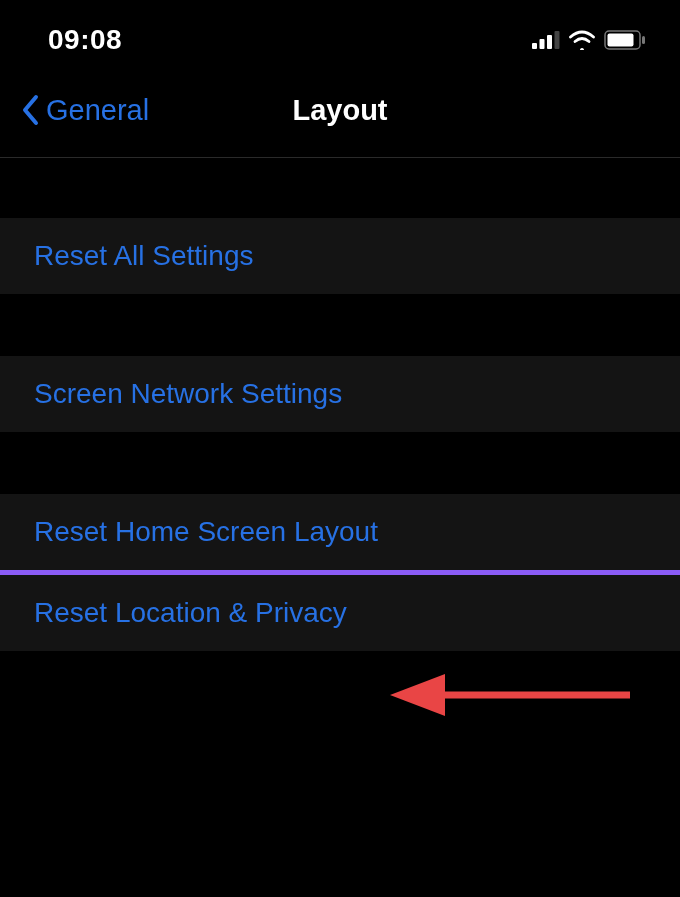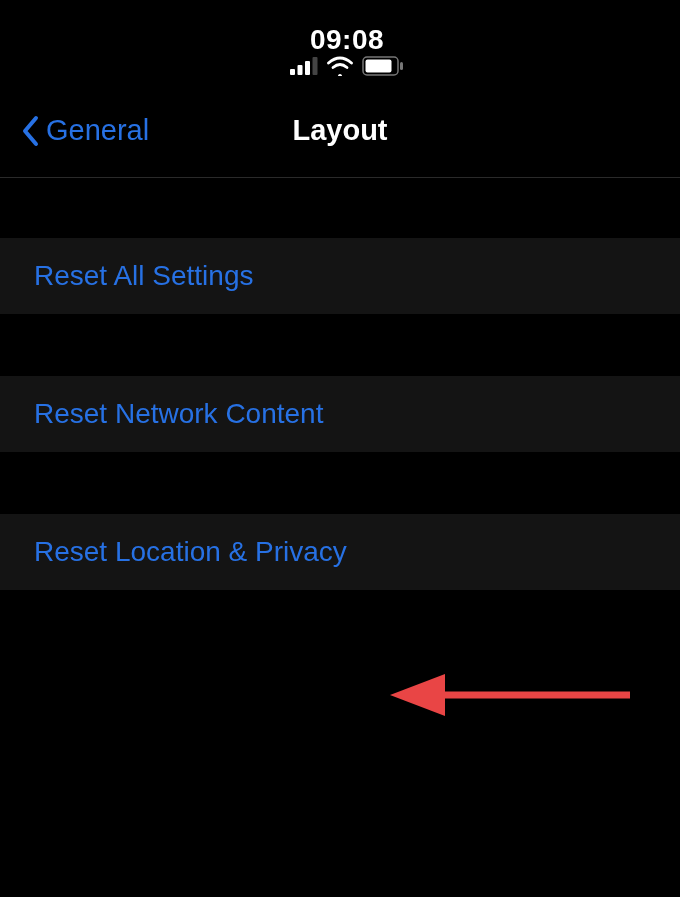--- a/index.html
+++ b/index.html
@@ -14,41 +14,40 @@
       font-family: -apple-system, BlinkMacSystemFont, 'Segoe UI', 'Helvetica Neue', sans-serif;
       overflow: hidden;
       position: relative;
     }
     .status-bar {
       display: flex;
       justify-content: space-between;
       align-items: center;
       padding: 24px 34px 18px 48px;
       color: #fff;
-      flex-direction: column;
     }
     .status-time {
       font-size: 28px;
       font-weight: 600;
       letter-spacing: 0.5px;
     }
     .status-icons {
       display: flex;
       align-items: center;
       gap: 8px;
     }
     .nav-bar {
       display: flex;
       align-items: center;
       padding: 20px 20px 30px 20px;
       position: relative;
     }
     .back-button {
       display: flex;
-      align-items: flex-end;
+      align-items: flex-start;
       color: #2771e4;
       font-size: 29px;
       font-weight: 400;
       cursor: pointer;
     }
     .back-chevron {
       margin-right: 6px;
     }
     .page-title {
       position: absolute;
@@ -130,27 +129,30 @@
 <div class="menu-section">
   <div class="menu-item">
     <span>Reset All Settings</span>
   </div>
 </div>
 
 <div class="section-gap-small"></div>
 
 <div class="menu-section">
   <div class="menu-item">
-    <span>Reset Network Content</span>
+    <span>Screen Network Settings</span>
   </div>
 </div>
 
 <div class="section-gap-small"></div>
 
 <div class="menu-section">
+  <div class="menu-item">
+    <span>Reset Home Screen Layout</span>
+  </div>
   <div class="menu-item">
     <span>Reset Location &amp; Privacy</span>
   </div>
 </div>
 
 <svg class="annotation-arrow" style="left:385px; top:670px;" width="250" height="50" viewBox="0 0 250 50">
   <line x1="245" y1="25" x2="55" y2="25" stroke="#e94545" stroke-width="7"></line>
   <polygon points="5,25 60,4 60,46" fill="#e94545"></polygon>
 </svg>
 

